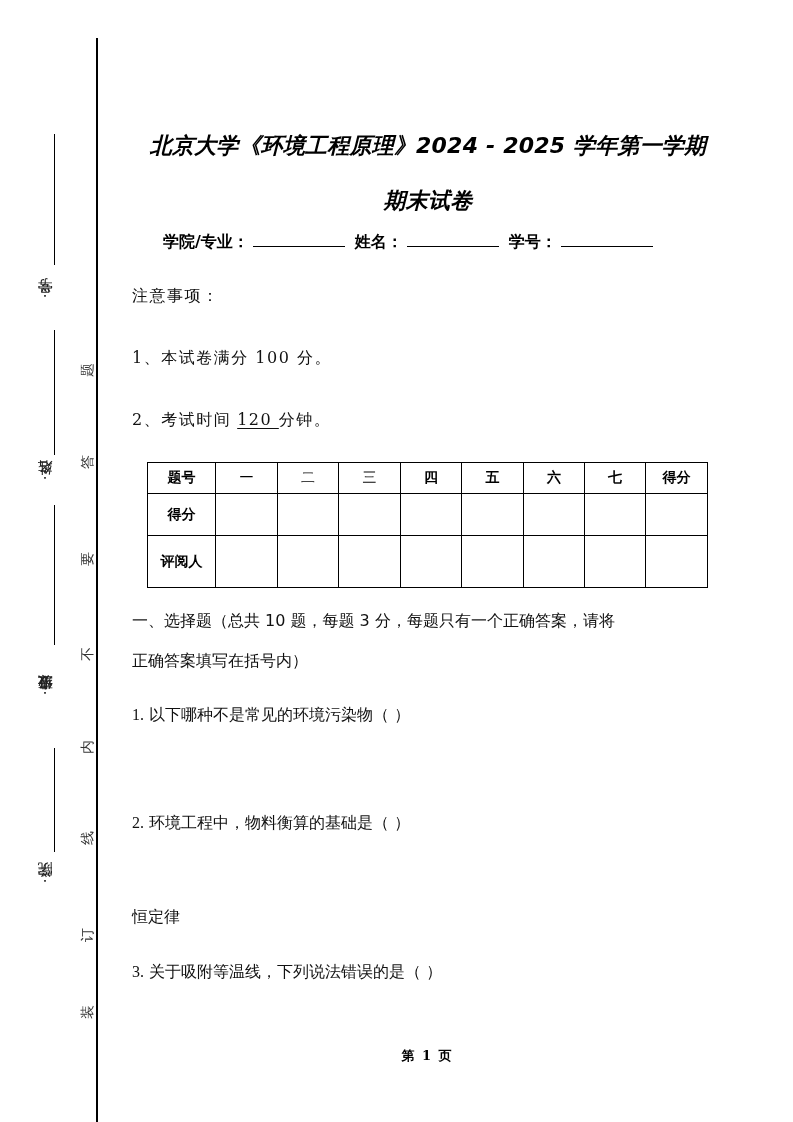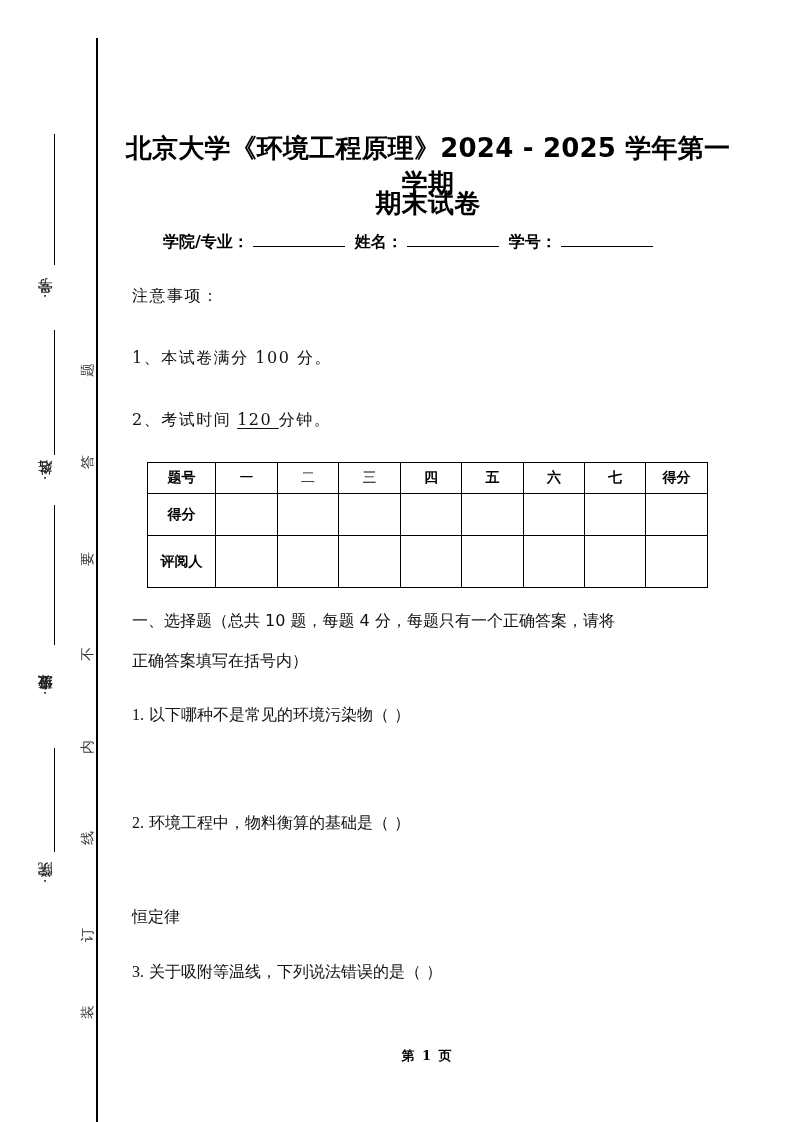--- a/index.html
+++ b/index.html
@@ -63,22 +63,23 @@
     }
 
     
     .title {
       position: absolute;
       left: 118px;
       width: 620px;
       text-align: center;
       font-family: "DejaVu Sans", "Liberation Sans", sans-serif;
       font-weight: bold;
-      font-size: 26px;
+      font-size: 22px;
       letter-spacing: 0.2px;
+      font-style: italic;
     }
     .title-line1 { top: 131px; }
     .title-line2 { top: 186px; }
 
     .info-row {
       position: absolute;
       top: 230px;
       left: 163px;
       font-family: "DejaVu Sans", "Liberation Sans", sans-serif;
       font-weight: bold;
@@ -238,21 +239,21 @@
       <td></td>
       <td></td>
       <td></td>
       <td></td>
       <td></td>
       <td></td>
     </tr>
   </tbody>
     </table>
 
-  <div class="sans-para" style="top:611px;">一、选择题（总共 10 题，每题 4 分，每题只有一个正确答案，请将</div>
+  <div class="sans-para" style="top:611px;">一、选择题（总共 10 题，每题 3 分，每题只有一个正确答案，请将</div>
   <div class="sans-para" style="top:651px;">正确答案填写在括号内）</div>
 
   <div class="sans-para" style="top:705px;">
     <span class="num">1.</span>
     <span>以下哪种不是常见的环境污染物（    ）</span>
   </div>
 
   <div class="sans-para" style="top:813px;">
     <span class="num">2.</span>
     <span>环境工程中，物料衡算的基础是（    ）</span>

